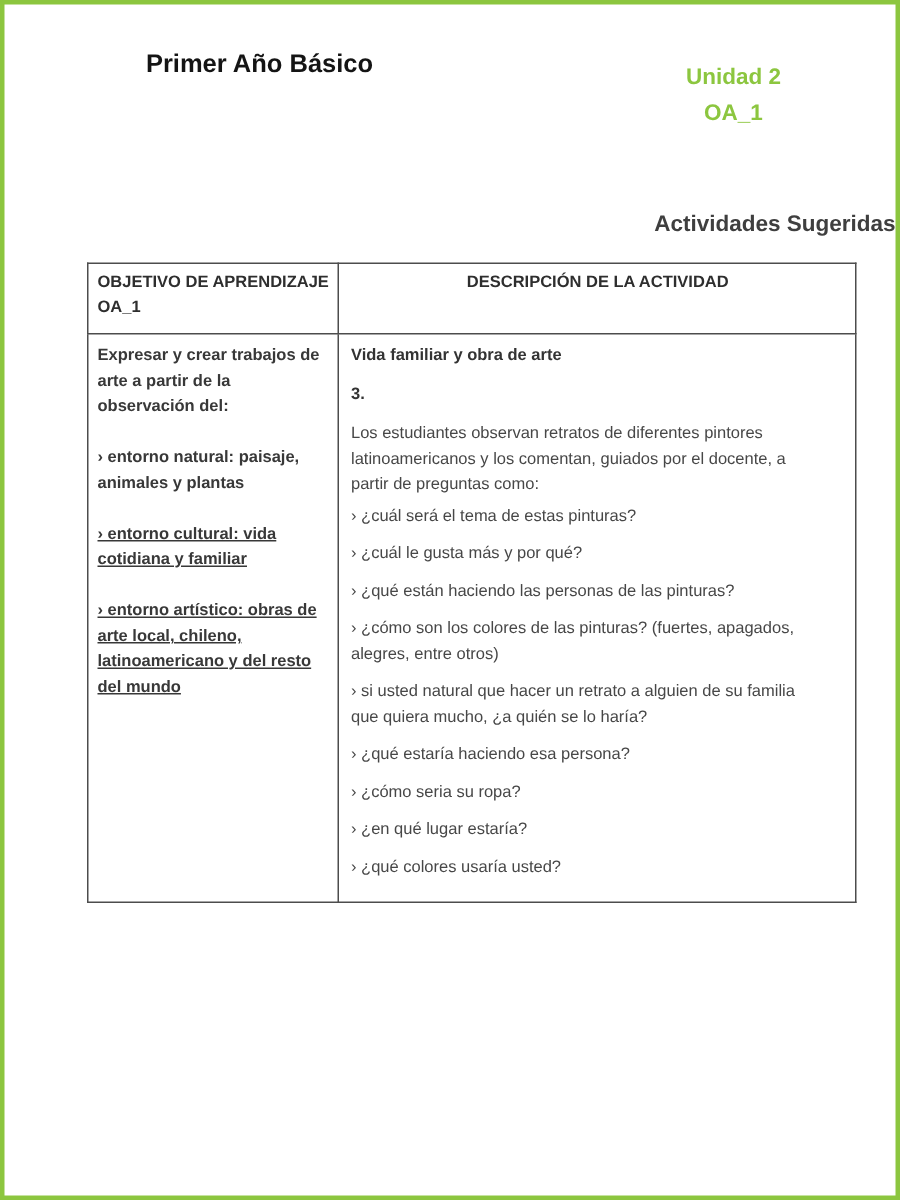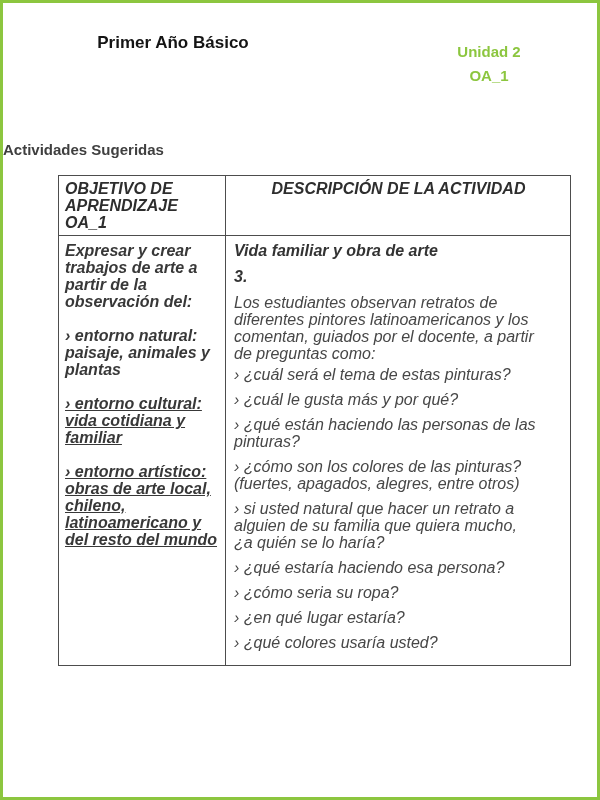--- a/index.html
+++ b/index.html
@@ -34,35 +34,34 @@
     font-size: 15px; font-weight: bold; color: #8CC63F;
     line-height: 21px;
   }
   .oa-line {
     font-size: 15px; font-weight: bold; color: #8CC63F;
     line-height: 21px; margin-top: 3px;
   }
   
   .section-title {
     position: absolute; left: 0; top: 138px; width: 100%;
-    text-align: left;
+    text-align: right;
     font-size: 15px; font-weight: bold; color: #3f3f3f;
   }
   
   .activity-table {
     position: absolute; left: 55px; top: 172px;
     width: 488px;
     border-collapse: collapse;
     table-layout: fixed;
   }
   .activity-table th, .activity-table td {
     border: 1px solid #4d4d4d;
     vertical-align: top;
-    font-size: 16px;
-    font-style: italic;
+    font-size: 11px;
   }
   th.col-objective { width: 155px; }
   th.col-description { width: 333px; }
   .activity-table th {
     font-weight: bold; color: #2e2e2e;
     padding: 4px 5px 4px 6px;
     height: 38px;
     line-height: 17px;
   }
   th.col-objective { text-align: left; }

